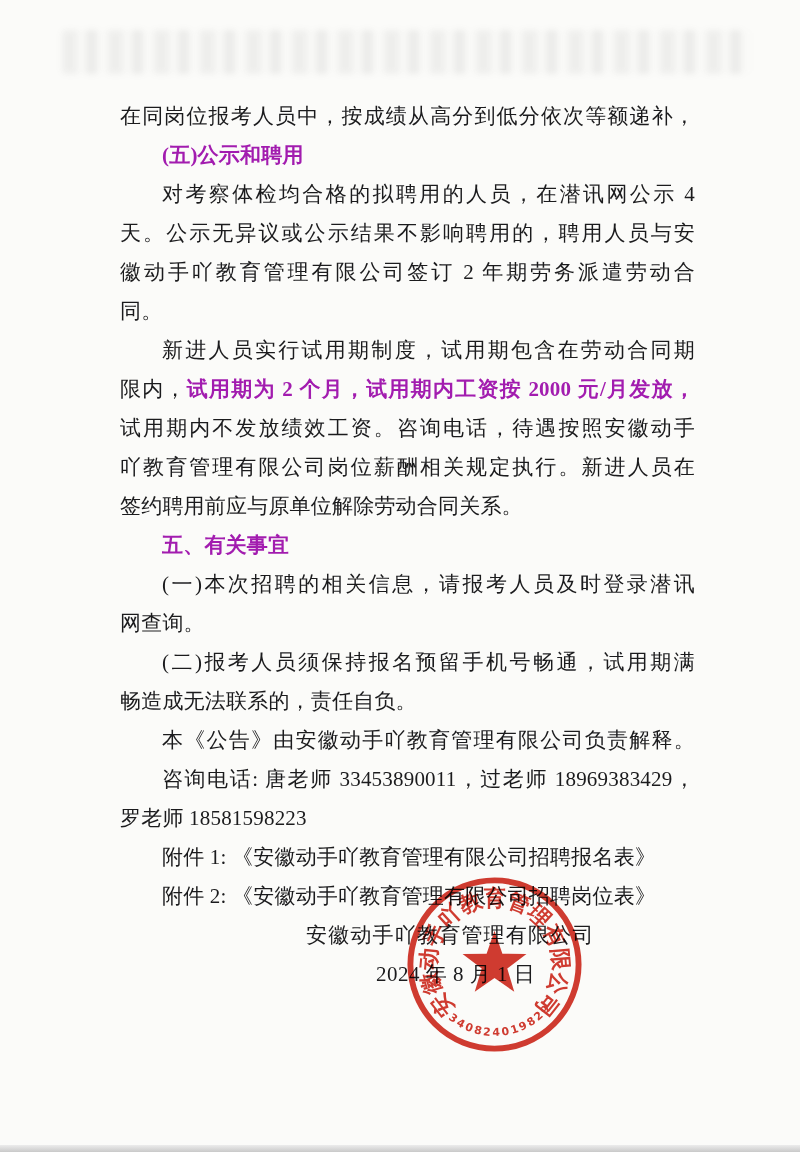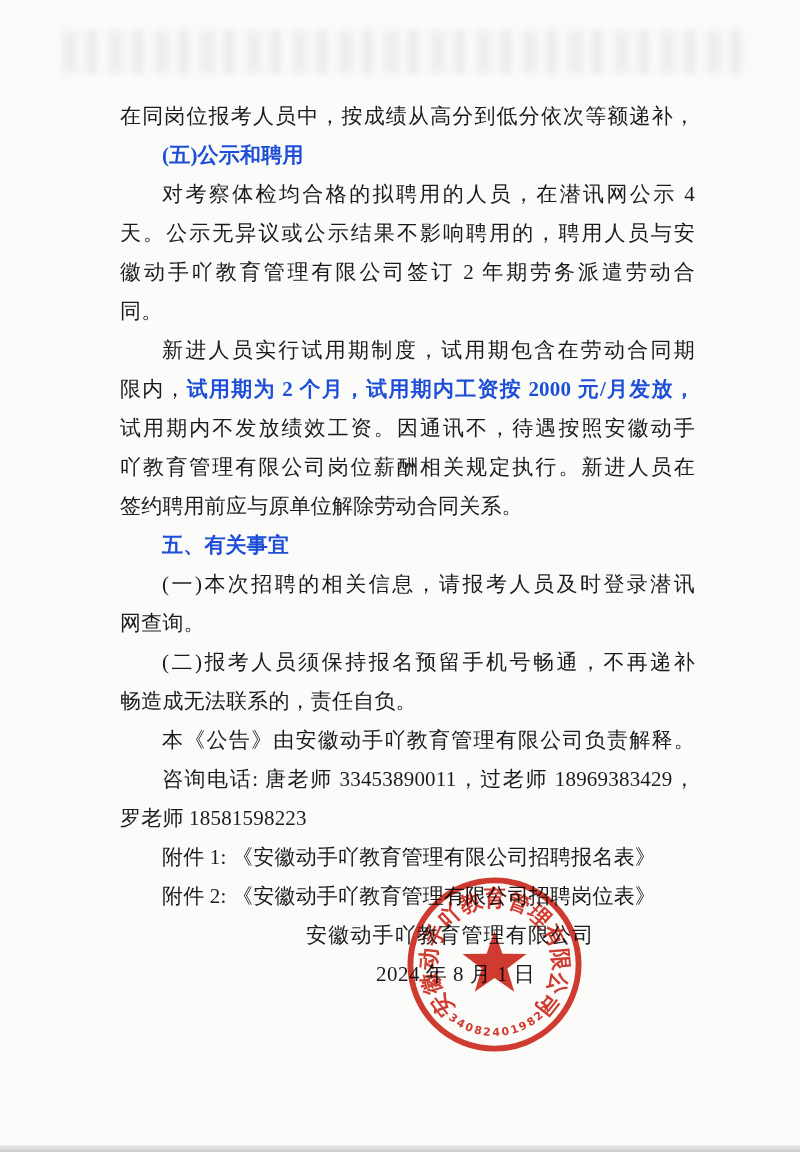--- a/index.html
+++ b/index.html
@@ -28,21 +28,21 @@
     border-radius: 4px;
   }
   .doc {
     position: absolute; left: 120px; top: 97px; width: 575px;
     font-size: 21px; line-height: 39px;
     color: var(--ink, #1b1b1d);
     letter-spacing: 0.2px;
   }
   .line { min-height: 39px; }
   .line.j { text-align: justify; text-align-last: justify; }
-  .b { font-weight: bold; color: #1d4ed8; }
+  .b { font-weight: bold; color: #a21caf; }
   .a-sign { padding-left: 186px; letter-spacing: 1.2px; }
   .a-date { padding-left: 256px; letter-spacing: 0.5px; }
   .seal {
     position: absolute; left: 402px; top: 872px;
     mix-blend-mode: multiply;
     opacity: 0.92;
   }
   .seal .ring-text {
     font-size: 26px; font-weight: bold;
     fill: var(--seal, #cf2b1f);
@@ -67,27 +67,27 @@
 
   <div class="doc" id="doc-body">
       <div class="line j"><span>在同岗位报考人员中，按成绩从高分到低分依次等额递补，</span></div>
       <div class="line" style="padding-left: 42px;"><span class="b">(五)公示和聘用</span></div>
       <div class="line j" style="padding-left: 42px;"><span>对考察体检均合格的拟聘用的人员，在潜讯网公示 4</span></div>
       <div class="line j"><span>天。公示无异议或公示结果不影响聘用的，聘用人员与安</span></div>
       <div class="line j"><span>徽动手吖教育管理有限公司签订 2 年期劳务派遣劳动合</span></div>
       <div class="line"><span>同。</span></div>
       <div class="line j" style="padding-left: 42px;"><span>新进人员实行试用期制度，试用期包含在劳动合同期</span></div>
       <div class="line j"><span>限内，</span><span class="b">试用期为 2 个月，试用期内工资按 2000 元/月发放，</span></div>
-      <div class="line j"><span>试用期内不发放绩效工资。因通讯不，待遇按照安徽动手</span></div>
+      <div class="line j"><span>试用期内不发放绩效工资。咨询电话，待遇按照安徽动手</span></div>
       <div class="line j"><span>吖教育管理有限公司岗位薪酬相关规定执行。新进人员在</span></div>
       <div class="line"><span>签约聘用前应与原单位解除劳动合同关系。</span></div>
       <div class="line" style="padding-left: 42px;"><span class="b">五、有关事宜</span></div>
       <div class="line j" style="padding-left: 42px;"><span>(一)本次招聘的相关信息，请报考人员及时登录潜讯</span></div>
       <div class="line"><span>网查询。</span></div>
-      <div class="line j" style="padding-left: 42px;"><span>(二)报考人员须保持报名预留手机号畅通，不再递补</span></div>
+      <div class="line j" style="padding-left: 42px;"><span>(二)报考人员须保持报名预留手机号畅通，试用期满</span></div>
       <div class="line"><span>畅造成无法联系的，责任自负。</span></div>
       <div class="line j" style="padding-left: 42px;"><span>本《公告》由安徽动手吖教育管理有限公司负责解释。</span></div>
       <div class="line j" style="padding-left: 42px;"><span>咨询电话: 唐老师 33453890011，过老师 18969383429，</span></div>
       <div class="line"><span>罗老师 18581598223</span></div>
       <div class="line" style="padding-left: 42px;"><span>附件 1: 《安徽动手吖教育管理有限公司招聘报名表》</span></div>
       <div class="line" style="padding-left: 42px;"><span>附件 2: 《安徽动手吖教育管理有限公司招聘岗位表》</span></div>
       <div class="line a-sign"><span>安徽动手吖教育管理有限公司</span></div>
       <div class="line a-date"><span>2024 年 8 月 1 日</span></div>
     </div>
 

